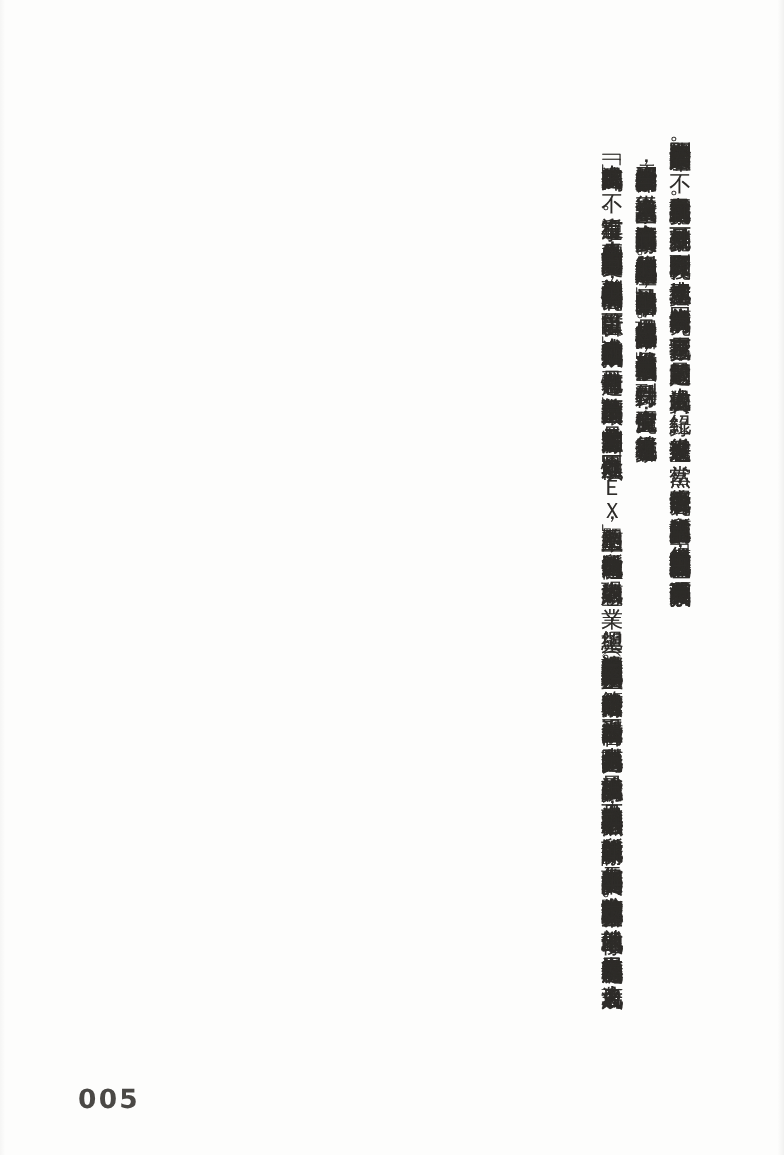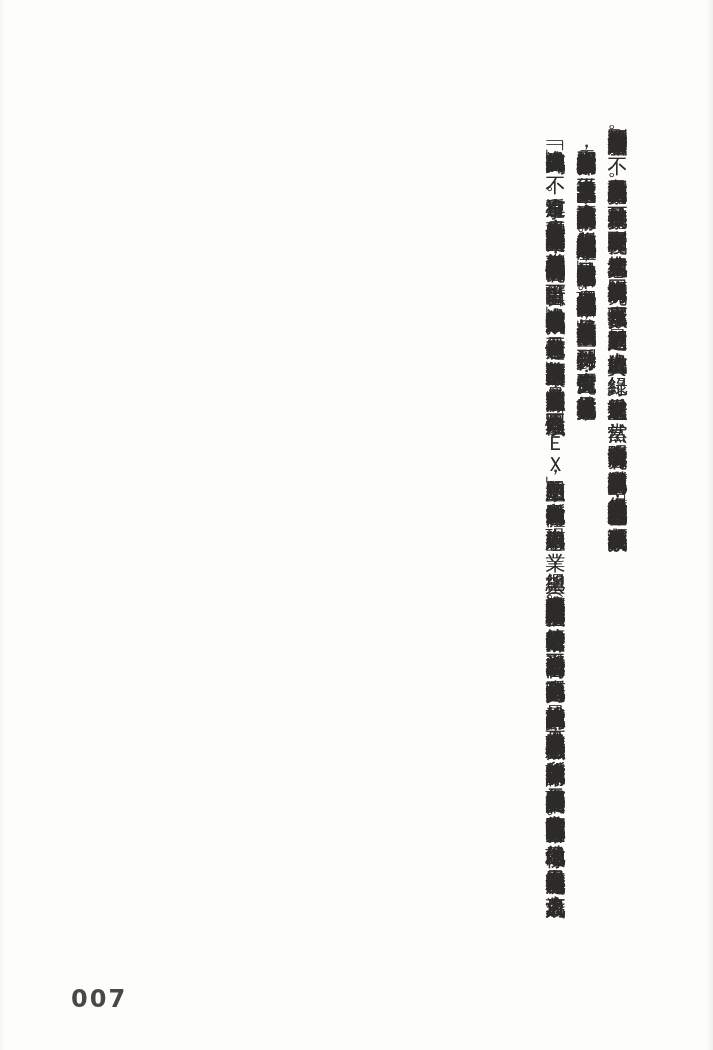--- a/index.html
+++ b/index.html
@@ -60,15 +60,15 @@
 <body>
 
 <div class="page">
 
   <div class="text-block">
     <p>在剛開始研究美少女漫畫的二〇〇八年左右。不，老實說早在更早之前就已經察覺到了。可雖然早就察覺到，直到實際展開研究後，才真切地產生實感。因為這領域幾乎沒有前人的研究，專家也屈指可數。最嚴重的問題是，成人漫畫的資料、紀錄，幾乎從來沒有人整理過。當然，筆者也明白由於沒有研究者，所以該領域的資料不多是正常的；但筆者感覺這世界彷彿有意識地在迴避「成人」的世界，瀰漫著一股不可接觸的氣氛。</p>
     <p class="indent">電視上那些介紹漫畫家幕後工作的節目，從來不會邀請成人漫畫家。在專訪畫成人漫畫起家的一般漫畫家時，製作組也總是刻意地忽略與成人領域有關的經歷。被「酷日本」外交戰略相中的作品名單中，也總是理所當然地只有成人漫畫被排除在外。就好像只有「成人漫畫」這個領域被當成空氣，受到特殊對待，完全沒有研究價值；就連學術界也存在著這種現象。</p>
     <p class="indent">「成人漫畫」真的是「例外」嗎？不，沒有這種事。身為長期研究以美少女漫畫為首的成人漫畫的誕生與發展歷史，並切身感受到成人漫畫家們對成人漫畫熱情的研究者，筆者可以斷言，「成人漫畫」其實擁有其他漫畫類別中找不到、「只要有情色和有趣，無論畫什麼都可以」的自由土壤，是非常多元豐富的創造泉源。正因為是以「性」或「ＳＥＸ」為主題的類型，所以能夠透過角色的肉體，表現出人類的慾望、業、與絕望，讓漫畫家腦中的點子直接浸透在紙（雖然現在用繪圖板比較多）上。儘管有時看起來比較滑稽，不過就連那些滑稽的內容，也隱藏著引起共鳴的力量，最後或許能產生強大的說服力。而且成人漫畫家對表現手法的競爭心態特別強烈，所以能加速藝術表現的新陳代謝，每天都有新的表現手法誕生和消失，唯有能在該時代被讀者認同的表現才會留存下來。就像地球的地函一樣，在漫畫界黑暗神祕的地底深處，也流著名為「成人</p>
   </div>
 
-  <div class="folio">007</div>
+  <div class="folio">005</div>
 
 </div>
 
 </body></html>

